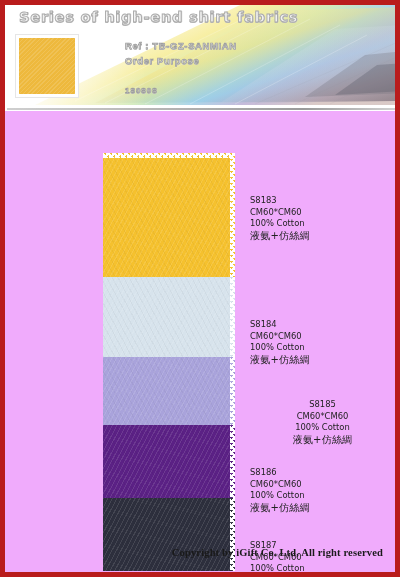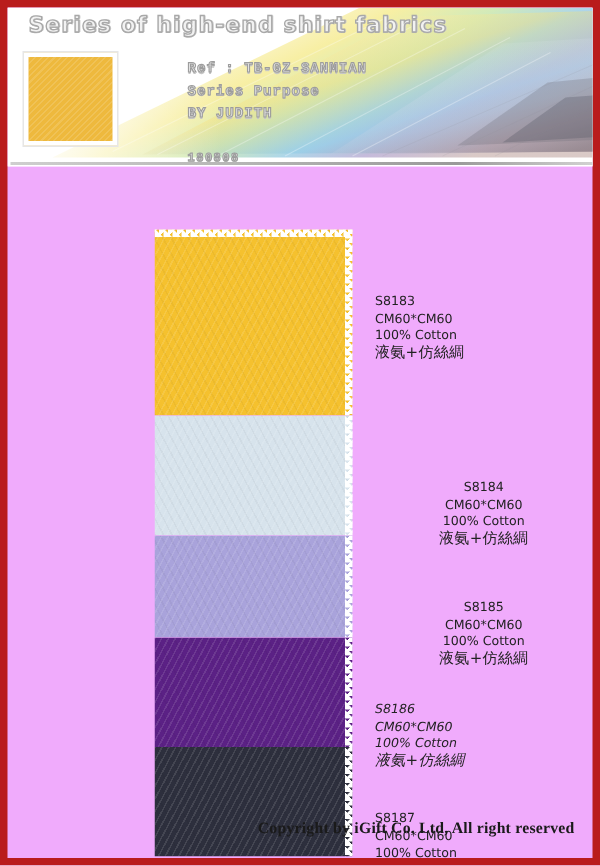--- a/index.html
+++ b/index.html
@@ -82,21 +82,21 @@
       repeating-linear-gradient(135deg, rgba(255,255,255,0.13) 0px, rgba(255,255,255,0.13) 1px, rgba(0,0,0,0) 1px, rgba(0,0,0,0) 3px);
   }
 
   .header-meta {
     position: absolute;
     left: 88px;
     top: 33px;
     width: 180px;
   }
   .meta-line {
-    font-family: Liberation Mono, monospace;
+    font-family: Liberation Sans, sans-serif;
     font-size: 9.5px;
     font-weight: bold;
     letter-spacing: 0.6px;
     line-height: 15px;
     color: #e9e9e9;
     -webkit-text-stroke: 0.75px #9d9d9d;
     text-shadow: 0 1px 0 #c6c6c6;
     white-space: nowrap;
     padding-left: 32px;
   }
@@ -245,22 +245,21 @@
     <div class="banner-rule"></div>
 
     <div class="banner-title">Series of high-end shirt fabrics</div>
 
     <div class="header-swatch">
       <div class="weave"></div>
     </div>
 
     <div class="header-meta">
       <div class="meta-line">Ref : TB-GZ-SANMIAN</div>
-      <div class="meta-line">Series Purpose</div>
-      <div class="meta-line">BY JUDITH</div>
+      <div class="meta-line">Order Purpose</div>
       <div class="meta-line date">180808</div>
     </div>
   </div>
 
   <div class="swatch-stack" id="swatch-stack">
       <div class="swatch-row" style="height: 124px;">
         <div class="swatch">
           <div class="fill" style="background: rgb(245, 193, 46);"></div>
           <div class="weave"></div>
           <div class="pink-right"></div>
@@ -297,33 +296,33 @@
       </div>
     </div>
 
   <div id="label-layer">
       <div class="label-block" style="top: 190px;">
         <span class="ln">S8183</span>
         <span class="ln">CM60*CM60</span>
         <span class="ln">100% Cotton</span>
         <span class="ln cn">液氨+仿絲綢</span>
       </div>
-      <div class="label-block" style="top: 314px; text-align: center;">
+      <div class="label-block" style="top: 314px;">
         <span class="ln">S8184</span>
         <span class="ln">CM60*CM60</span>
         <span class="ln">100% Cotton</span>
         <span class="ln cn">液氨+仿絲綢</span>
       </div>
       <div class="label-block" style="top: 394px; text-align: center;">
         <span class="ln">S8185</span>
         <span class="ln">CM60*CM60</span>
         <span class="ln">100% Cotton</span>
         <span class="ln cn">液氨+仿絲綢</span>
       </div>
-      <div class="label-block" style="top: 462px; font-style: italic;">
+      <div class="label-block" style="top: 462px;">
         <span class="ln">S8186</span>
         <span class="ln">CM60*CM60</span>
         <span class="ln">100% Cotton</span>
         <span class="ln cn">液氨+仿絲綢</span>
       </div>
       <div class="label-block" style="top: 535px;">
         <span class="ln">S8187</span>
         <span class="ln">CM60*CM60</span>
         <span class="ln">100% Cotton</span>
         <span class="ln cn">液氨+仿絲綢</span>

